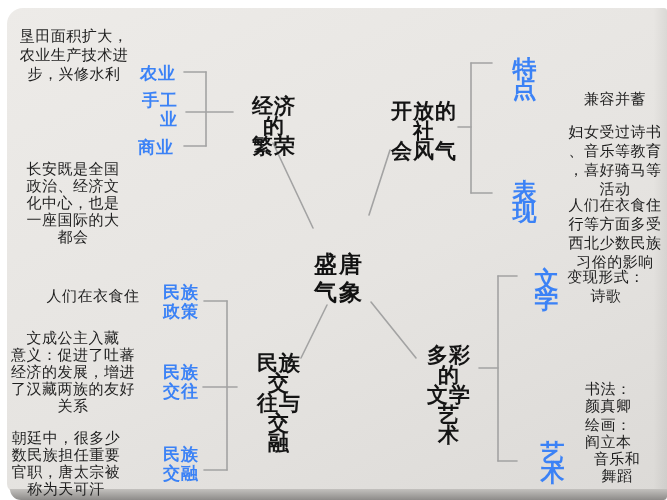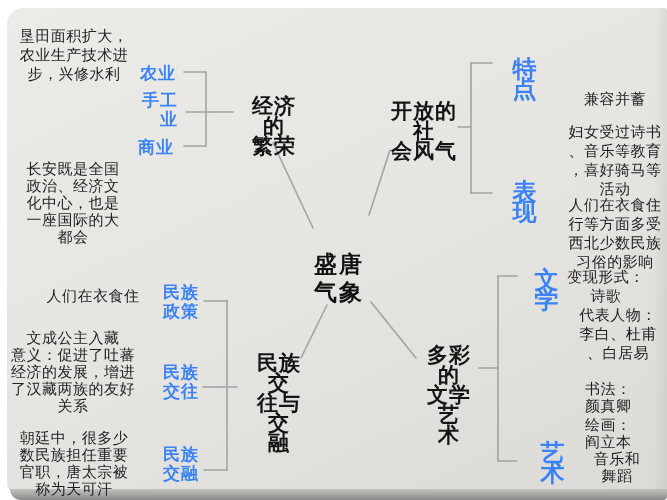--- a/index.html
+++ b/index.html
@@ -121,35 +121,32 @@
   <div class="label" style="left:160px; top:363px; width:42px;">民族
 交往</div>
   <div class="label" style="left:160px; top:445px; width:42px;">民族
 交融</div>
   <div class="note" style="left:28px; top:287px; width:130px;">人们在衣食住</div>
   <div class="note tight" style="left:6px; top:330px; width:134px;">文成公主入藏
 意义：促进了吐蕃
 经济的发展，增进
 了汉藏两族的友好
 关系</div>
-  <div class="note tight" style="left:14px; top:430px; width:120px;">朝廷中，很多少
+  <div class="note tight" style="left:6px; top:430px; width:120px;">朝廷中，很多少
 数民族担任重要
 官职，唐太宗被
 称为天可汗</div>
 
   <div class="branch" style="left:420px; top:345px; width:58px;">多彩的
 文学艺
 术</div>
   <div class="label lg" style="left:525px; top:270px; width:44px;">文学</div>
   <div class="label lg" style="left:531px; top:443px; width:44px;">艺术</div>
   <div class="note" style="left:560px; top:268px; width:92px;">变现形式：
 诗歌</div>
-  <div class="note" style="left:572px; top:306px; width:92px;">代表人物：
-李白、杜甫
-、白居易</div>
   <div class="note tight left-align" style="left:585px; top:381px; width:80px;">书法：
 颜真卿</div>
   <div class="note tight left-align" style="left:585px; top:417px; width:80px;">绘画：
 阎立本</div>
   <div class="note tight" style="left:585px; top:451px; width:64px;">音乐和
 舞蹈</div>
 
 </div>
 
 </body></html>

